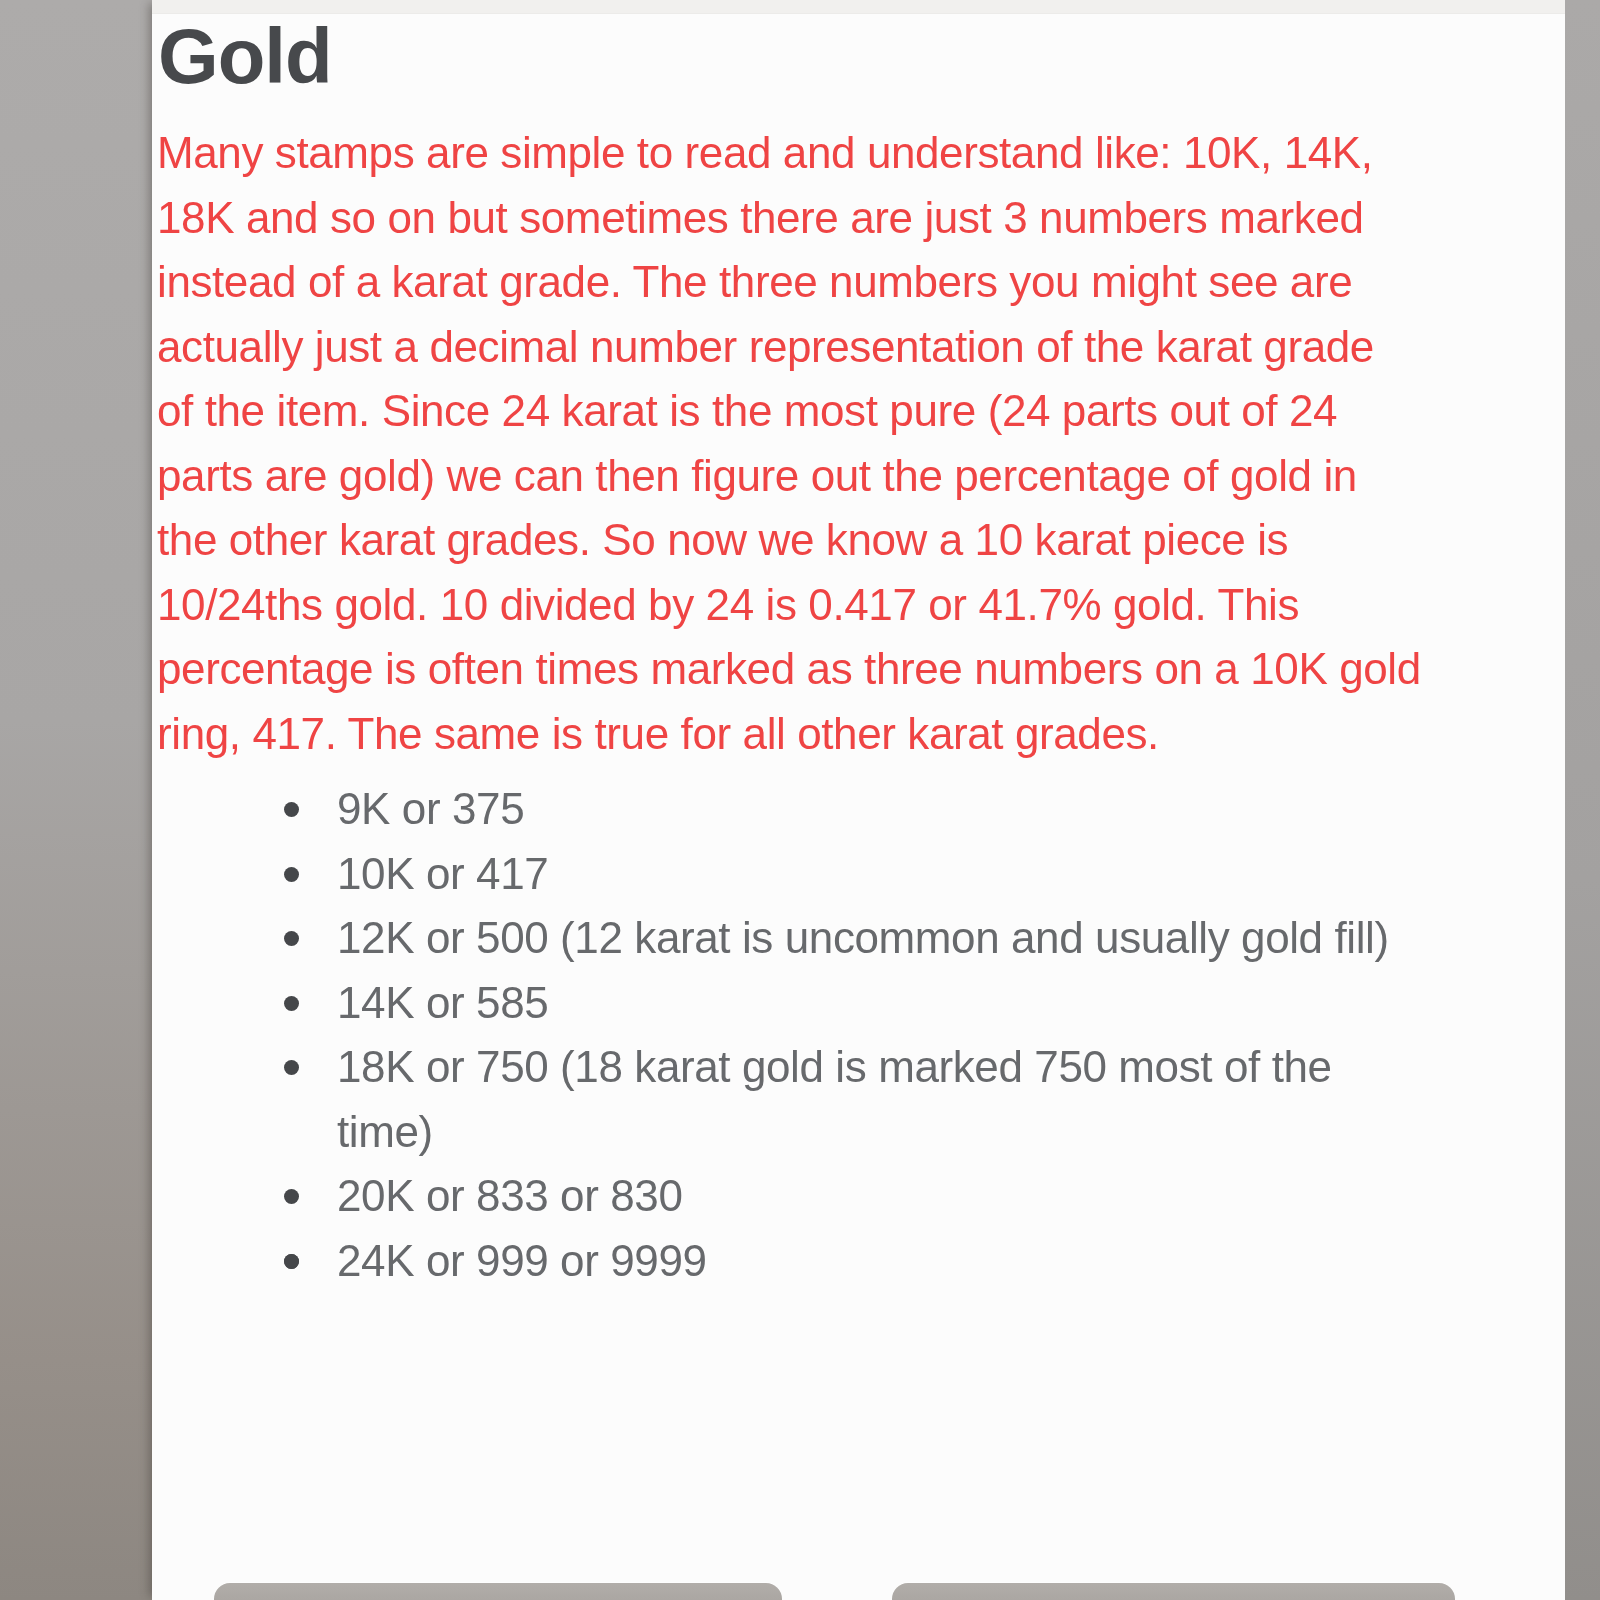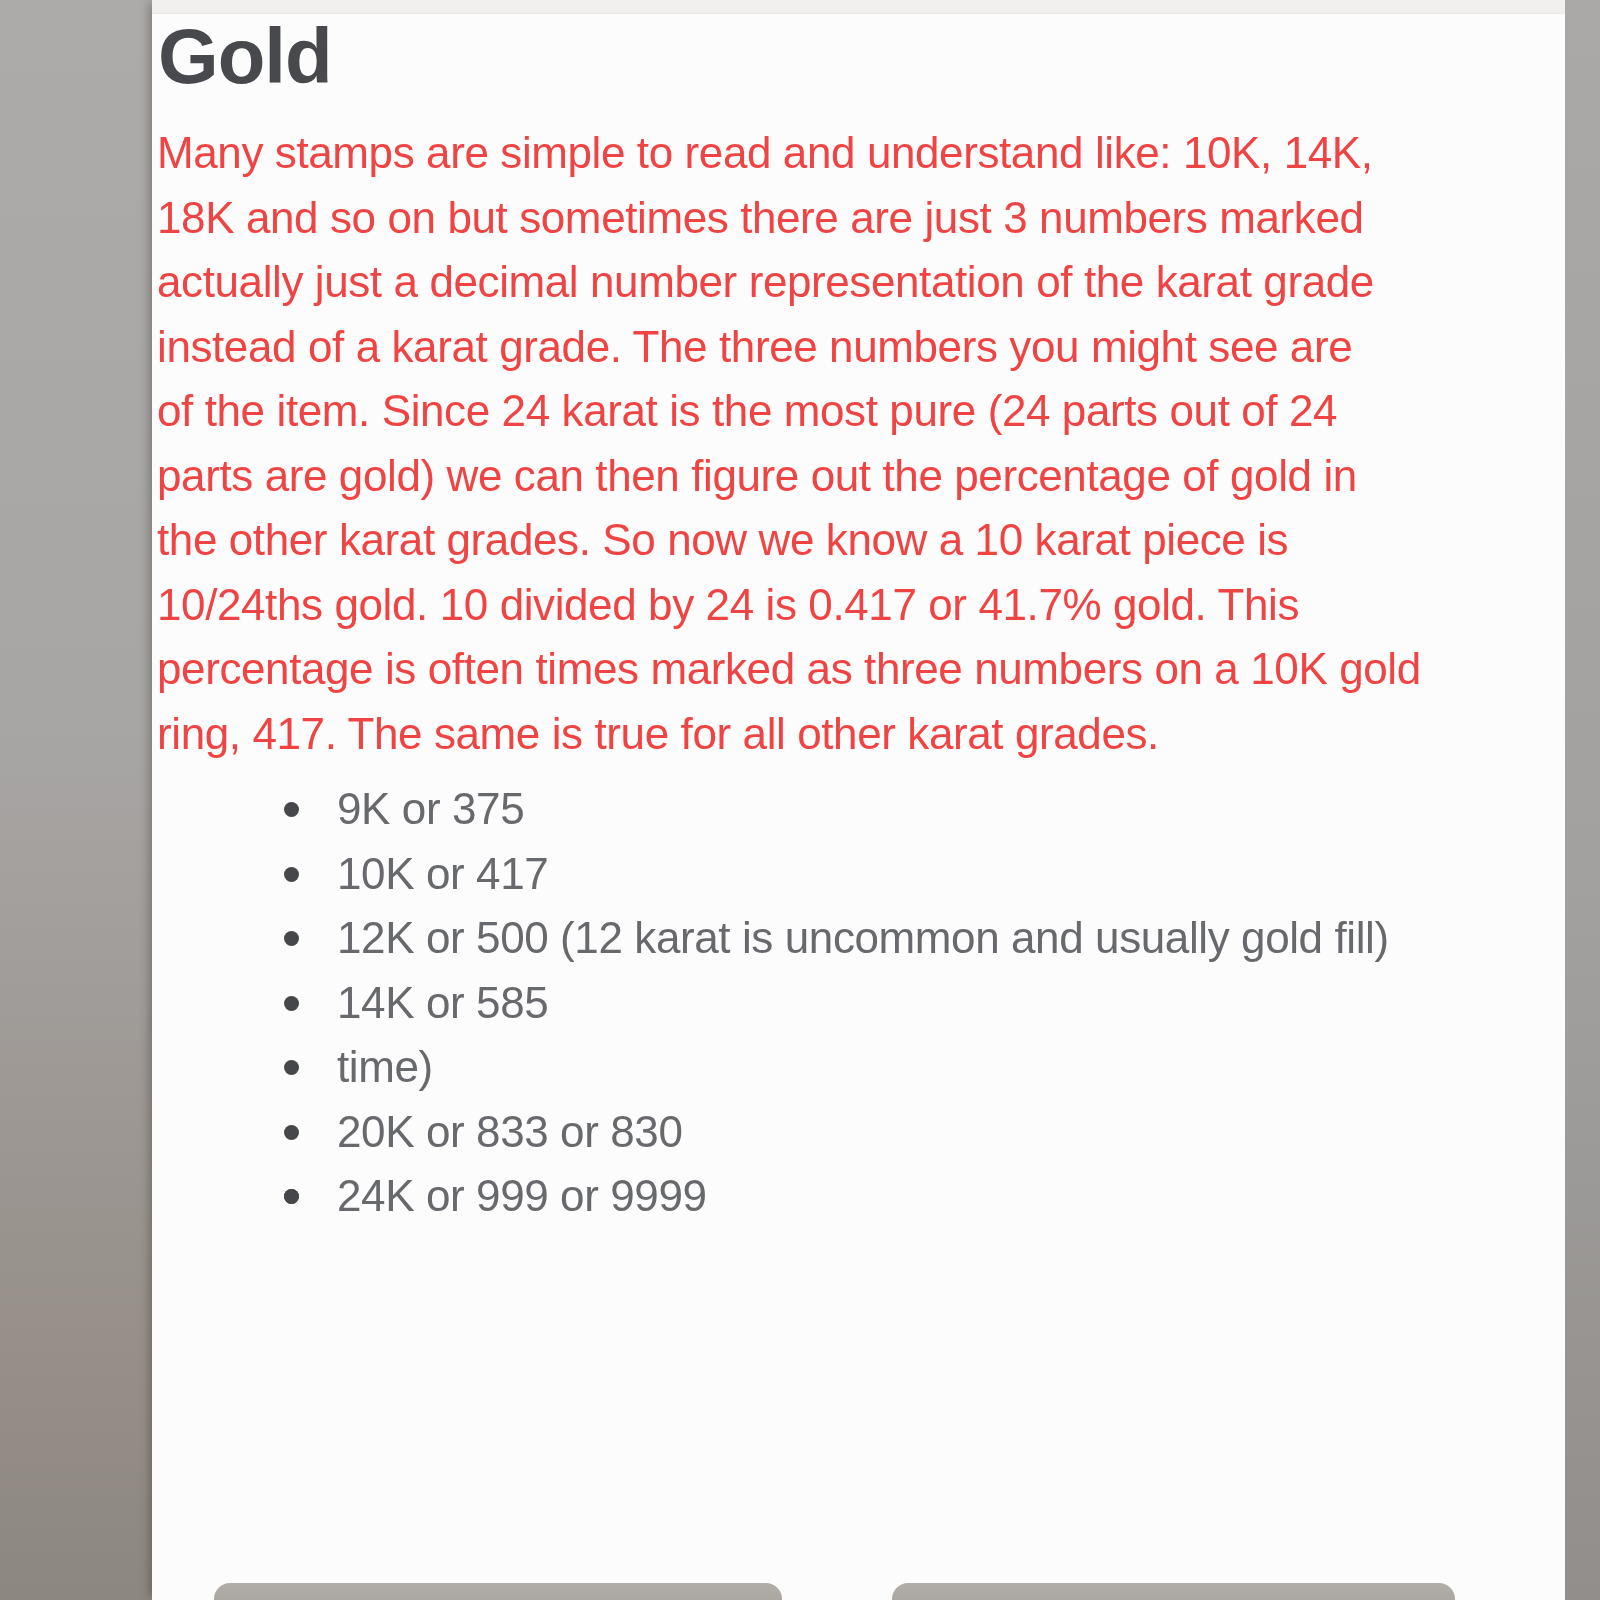--- a/index.html
+++ b/index.html
@@ -106,22 +106,22 @@
   <div class="gutter gutter-left"></div>
 
   <div class="page">
     <div class="top-band"></div>
 
     <h1>Gold</h1>
 
     <div class="para">
       <div class="pline">Many stamps are simple to read and understand like: 10K, 14K,</div>
       <div class="pline">18K and so on but sometimes there are just 3 numbers marked</div>
+      <div class="pline">instead of a karat grade. The three numbers you might see are</div>
       <div class="pline">actually just a decimal number representation of the karat grade</div>
-      <div class="pline">instead of a karat grade. The three numbers you might see are</div>
       <div class="pline">of the item. Since 24 karat is the most pure (24 parts out of 24</div>
       <div class="pline">parts are gold) we can then figure out the percentage of gold in</div>
       <div class="pline">the other karat grades. So now we know a 10 karat piece is</div>
       <div class="pline">10/24ths gold. 10 divided by 24 is 0.417 or 41.7% gold. This</div>
       <div class="pline">percentage is often times marked as three numbers on a 10K gold</div>
       <div class="pline">ring, 417. The same is true for all other karat grades.</div>
     </div>
 
     <ul class="klist">
       <li class="kitem">
@@ -135,20 +135,21 @@
       <li class="kitem">
         <span class="dot"></span>
         <span class="lline">12K or 500 (12 karat is uncommon and usually gold fill)</span>
       </li>
       <li class="kitem">
         <span class="dot"></span>
         <span class="lline">14K or 585</span>
       </li>
       <li class="kitem">
         <span class="dot"></span>
+        <span class="lline">18K or 750 (18 karat gold is marked 750 most of the</span>
         <span class="lline">time)</span>
       </li>
       <li class="kitem">
         <span class="dot"></span>
         <span class="lline">20K or 833 or 830</span>
       </li>
       <li class="kitem">
         <span class="dot"></span>
       </li>
       <li class="kitem">

